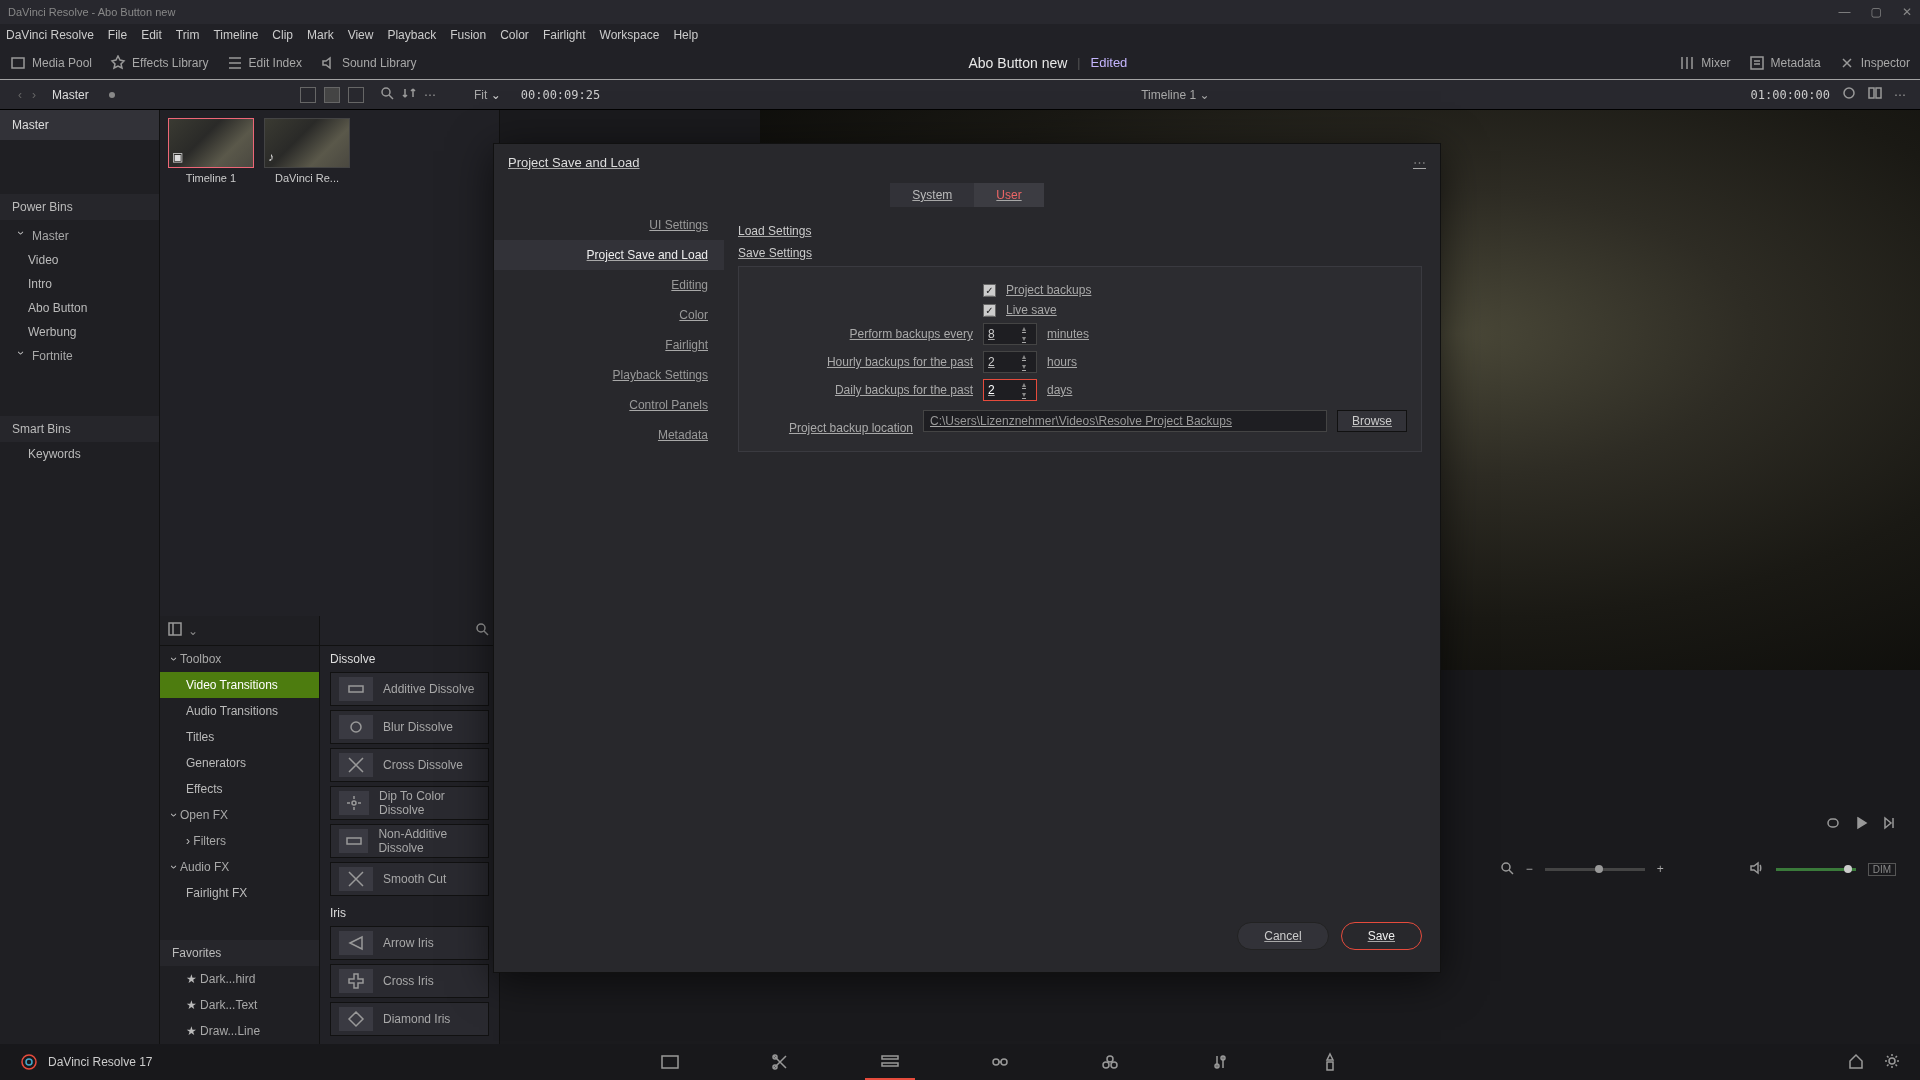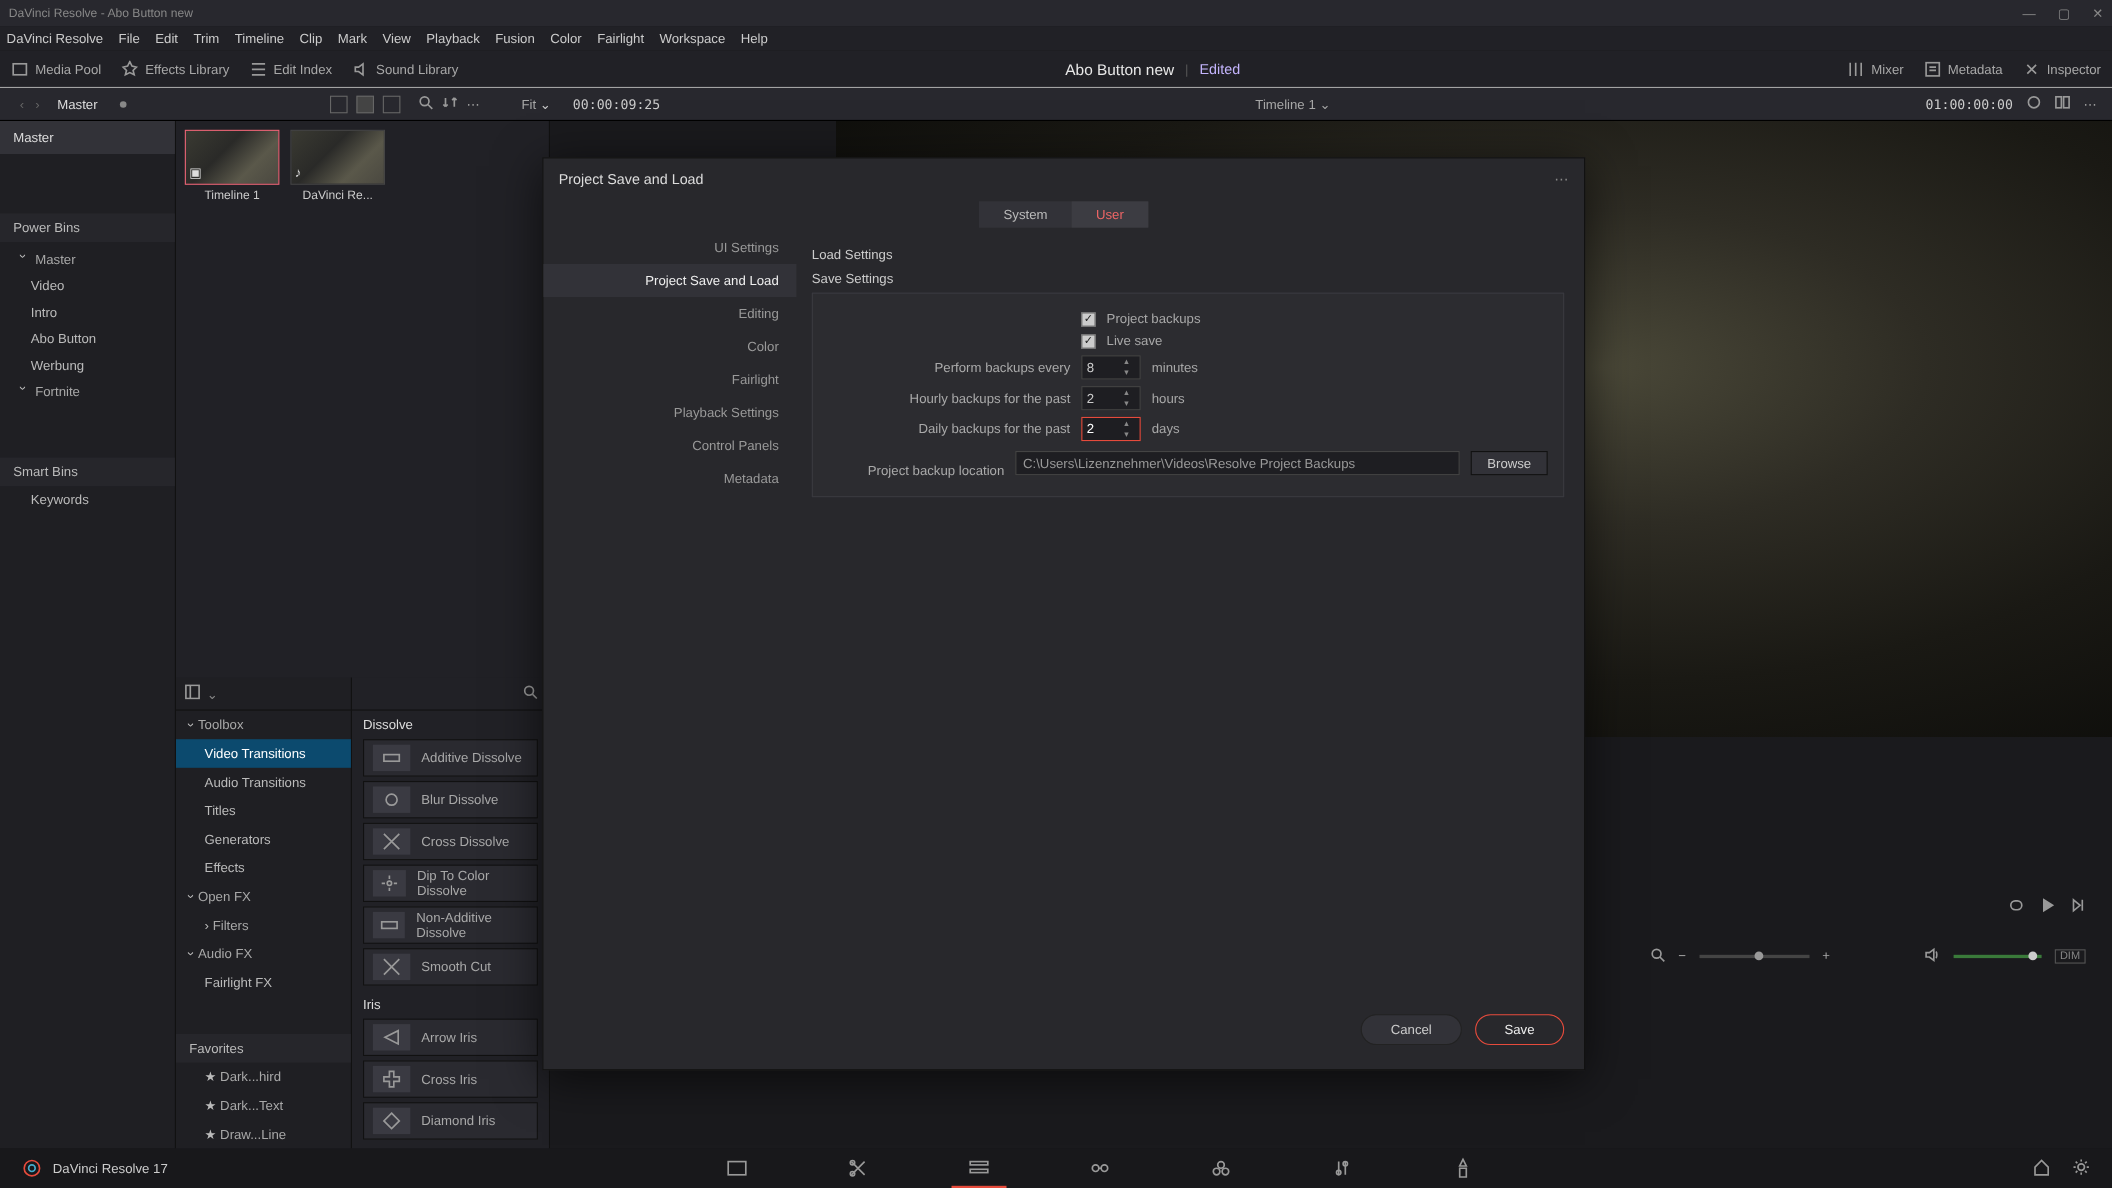--- a/index.html
+++ b/index.html
@@ -56,21 +56,21 @@
 .thumb-img { width:86px; height:50px; background:linear-gradient(135deg,#3a3a32 0%,#2a2a28 40%,#5a584a 70%,#4a4840 100%); border:1px solid #444; position:relative;}
 .thumb-img.sel { border:1px solid #e67; }
 .thumb-img .ico{position:absolute;left:3px;bottom:3px;color:#ddd;}
 .thumb-name { text-align:center; color:#ccc; font-size:11px; margin-top:4px;}
 
 
 .fxpanel { flex:1; background:#212126; display:flex; }
 .fx-side { width:160px; background:#1f1f23; border-right:1px solid #111;}
 .fx-side-head { height:30px; display:flex; align-items:center; padding:0 8px; border-bottom:1px solid #111; gap:6px;}
 .fx-tree-item { padding:6px 12px 6px 26px; color:#bbb; cursor:pointer;}
-.fx-tree-item.active { color:#fff; background:#0c4a6e;}
+.fx-tree-item.active { color:#fff; background:#4d7c0f;}
 .fx-tree-parent { padding:6px 12px; color:#bbb; cursor:pointer; display:flex; align-items:center; gap:4px;}
 .fx-tree-parent::before{content:"›";}
 .fx-tree-parent.open::before{content:"›"; transform:rotate(90deg); display:inline-block;}
 .fx-list { flex:1; }
 .fx-list-head { height:30px; display:flex; align-items:center; justify-content:flex-end; padding:0 10px; border-bottom:1px solid #111;}
 .fx-list-head svg{width:14px;height:14px;}
 .fx-group { padding:6px 10px; color:#ddd; font-weight:500;}
 .fx-item { margin:0 10px 4px 10px; height:34px; background:#2a2a30; border:1px solid #111; display:flex; align-items:center; gap:10px; padding:0 8px; cursor:pointer;}
 .fx-item .icon { width:34px; height:24px; background:#3a3a42; display:flex; align-items:center; justify-content:center;}
 .fx-item .icon svg{width:18px;height:18px; stroke:#999;}
@@ -93,21 +93,21 @@
 .app-logo { width:18px; height:18px; }
 .app-name { color:#ccc;}
 .pagetabs-center { flex:1; display:flex; justify-content:center; gap:60px;}
 .page-tab { width:50px; height:36px; display:flex; align-items:center; justify-content:center; cursor:pointer;}
 .page-tab.active { border-bottom:2px solid #e64b3c;}
 .page-tab svg{width:20px;height:20px;}
 .pagetabs-right { display:flex; gap:20px; padding-right:20px;}
 .pagetabs-right svg{width:16px;height:16px;}
 
 
-.dialog { position:absolute; left:493px; top:143px; width:948px; height:830px; background:#28282c; border:1px solid #111; box-shadow:0 8px 40px rgba(0,0,0,.6); display:flex; flex-direction:column;}
+.dialog { position:absolute; left:493px; top:143px; width:948px; height:830px; background:#28282c; border:1px solid #111; box-shadow:0 8px 40px rgba(0,0,0,.6); display:flex; flex-direction:column;text-decoration:underline;}
 .dlg-title { height:36px; display:flex; align-items:center; justify-content:space-between; padding:0 14px;}
 .dlg-title span{color:#ddd; font-size:13px;}
 .dlg-tabs { height:30px; display:flex; justify-content:center; align-items:center; gap:0;}
 .dlg-tab { padding:5px 22px; background:#323238; color:#bbb; cursor:pointer;}
 .dlg-tab.active { background:#3c3c42; color:#e66;}
 .dlg-body { flex:1; display:flex;}
 .dlg-side { width:230px; }
 .dlg-side-item { padding:8px 16px; text-align:right; color:#999; cursor:pointer;}
 .dlg-side-item.active { background:#323238; color:#eee;}
 .dlg-content { flex:1; padding:6px 18px 0 14px;}

